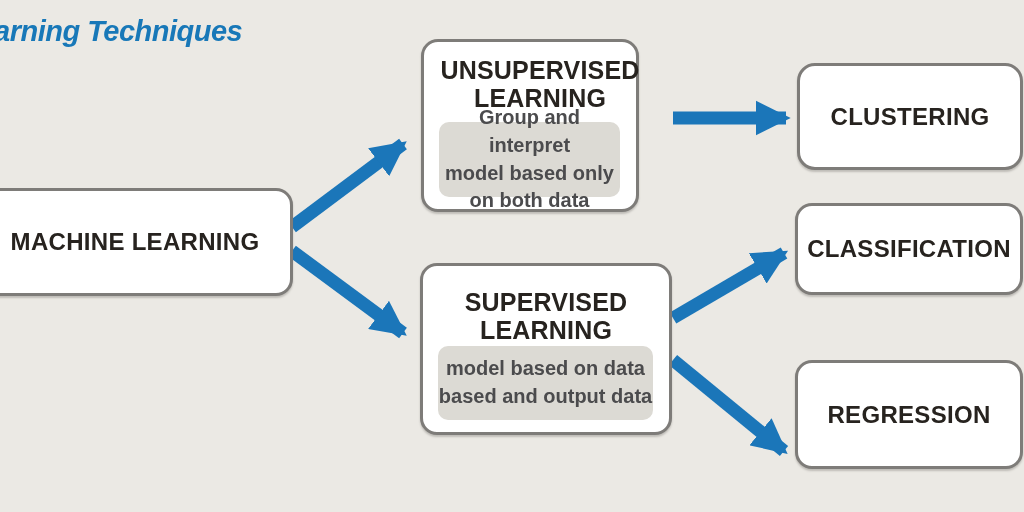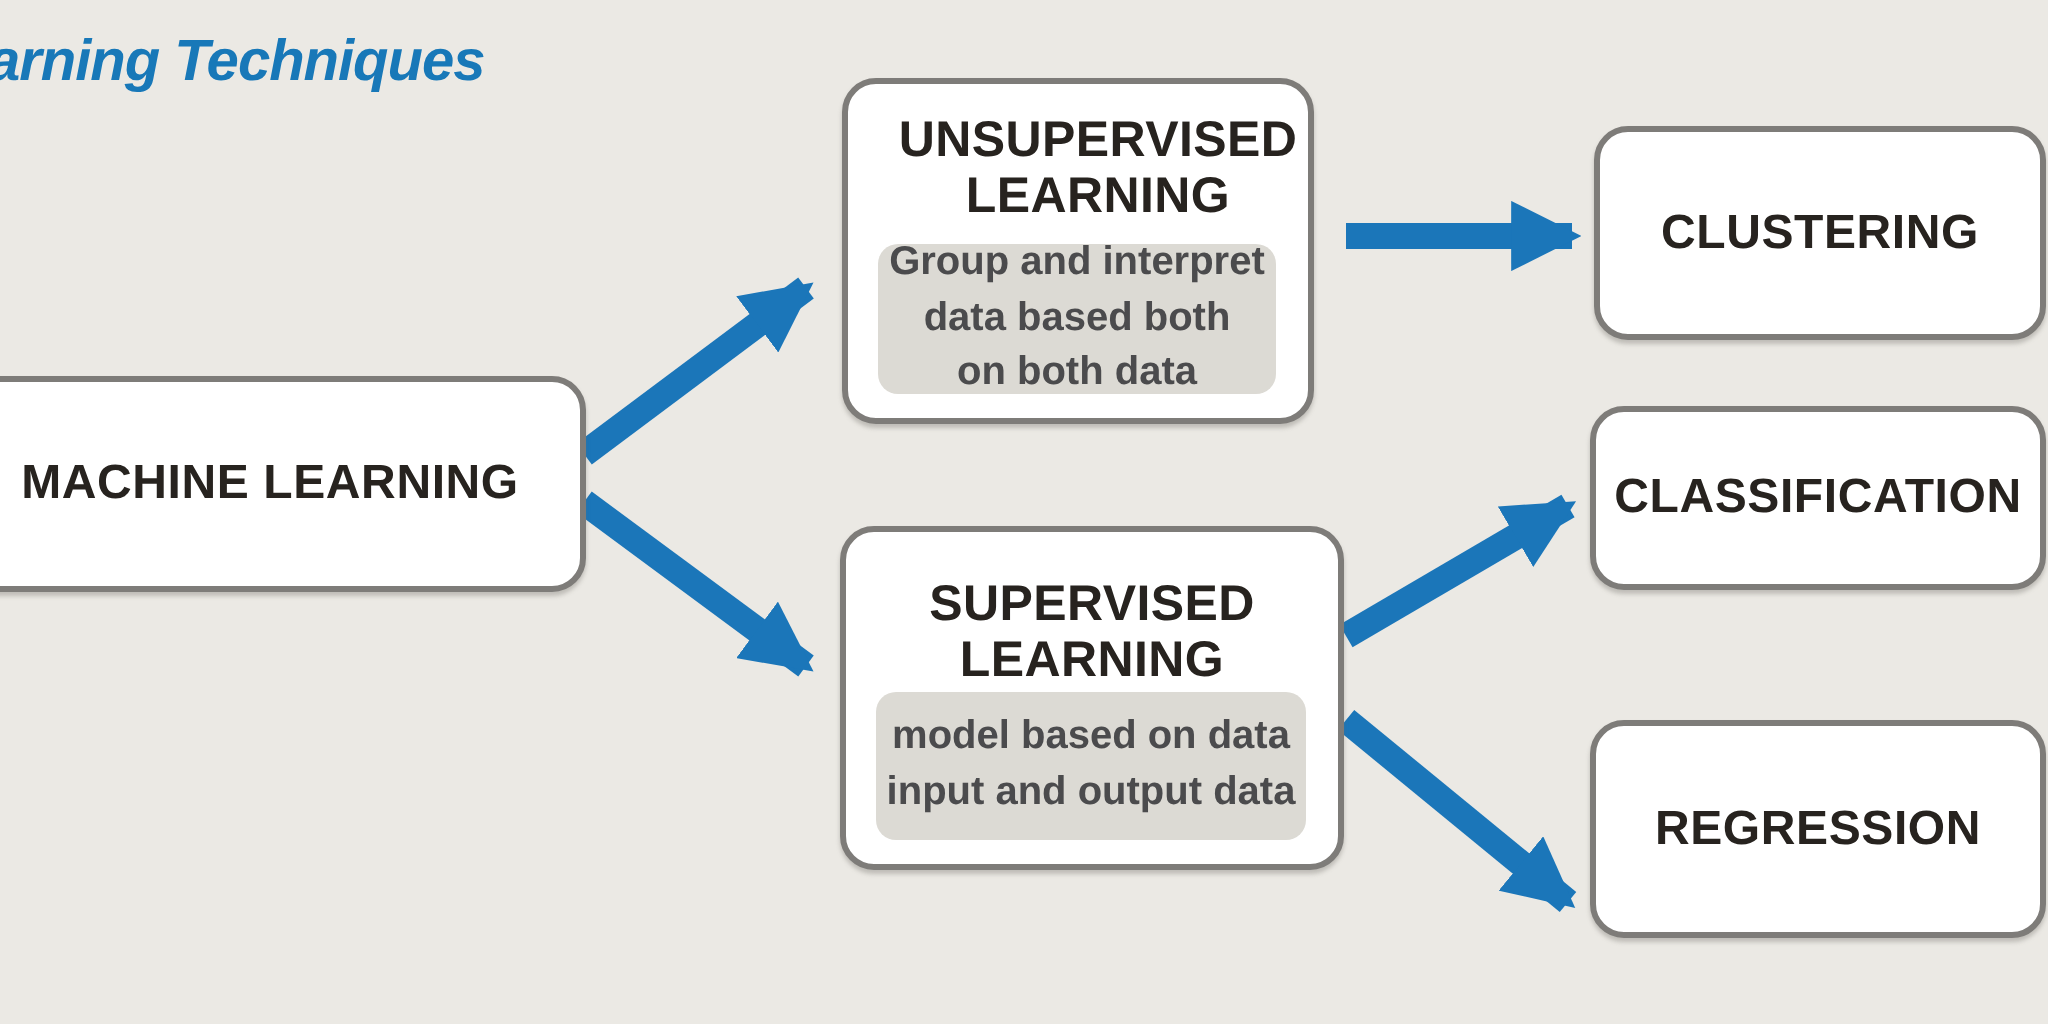--- a/index.html
+++ b/index.html
@@ -48,23 +48,23 @@
     text-align: center;
   }
   .node-label {
     font-size: 24px;
     font-weight: bold;
     letter-spacing: 0.3px;
     color: var(--heading-text, #27231f);
     white-space: nowrap;
   }
   .node-ml            { left: -23px; top: 188px; width: 316px; height: 108px; }
-  .node-unsupervised  { left: 421px; top:  39px; width: 236px; height: 173px; flex-direction: column; justify-content: flex-start; padding-top: 15px; padding-left: 20px; }
+  .node-unsupervised  { left: 421px; top:  39px; width: 218px; height: 173px; flex-direction: column; justify-content: flex-start; padding-top: 15px; padding-left: 20px; }
   .node-supervised    { left: 420px; top: 263px; width: 252px; height: 172px; flex-direction: column; justify-content: flex-start; padding-top: 23px; }
-  .node-clustering    { left: 797px; top:  63px; width: 226px; height: 107px; }
+  .node-clustering    { left: 797px; top:  63px; width: 226px; height: 107px; border-radius: 18px; }
   .node-classification{ left: 795px; top: 203px; width: 228px; height: 92px; }
   .node-regression    { left: 795px; top: 360px; width: 228px; height: 109px; }
   .node-title {
     font-size: 25px;
     font-weight: bold;
     line-height: 1.1;
     letter-spacing: 0.2px;
     color: var(--heading-text, #27231f);
   }
   .desc-panel {
@@ -109,33 +109,33 @@
     <div class="node-label">MACHINE LEARNING</div>
   </div>
 
   <div class="node node-unsupervised">
     <div class="node-title">
       <div>UNSUPERVISED</div>
       <div>LEARNING</div>
     </div>
     <div class="desc-panel">
       <div>Group and interpret</div>
-      <div>data based both</div>
+      <div>model based only</div>
       <div>on both data</div>
     </div>
   </div>
 
   <div class="node node-supervised">
     <div class="node-title">
       <div>SUPERVISED</div>
       <div>LEARNING</div>
     </div>
     <div class="desc-panel">
       <div>model based on data</div>
-      <div>input and output data</div>
+      <div>based and output data</div>
     </div>
   </div>
 
   <div class="node node-clustering">
     <div class="node-label">CLUSTERING</div>
   </div>
 
   <div class="node node-classification">
     <div class="node-label">CLASSIFICATION</div>
   </div>

